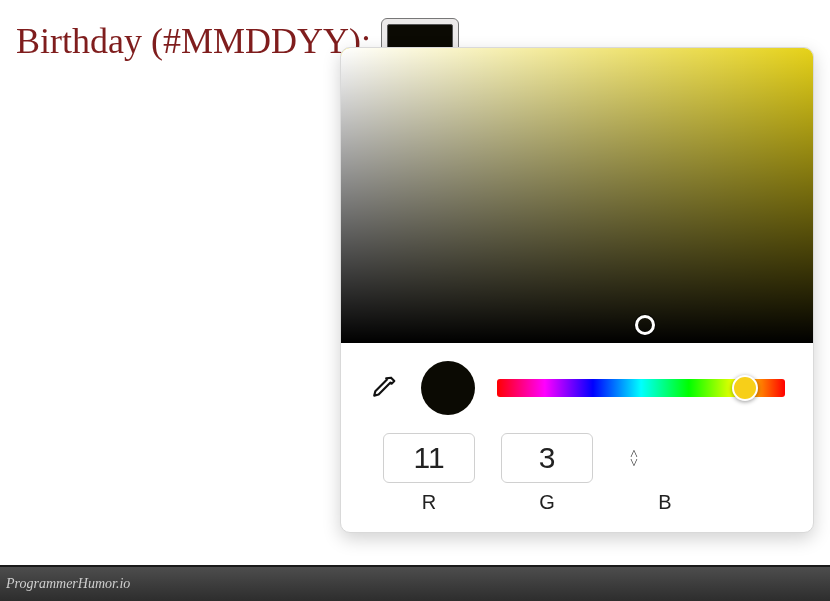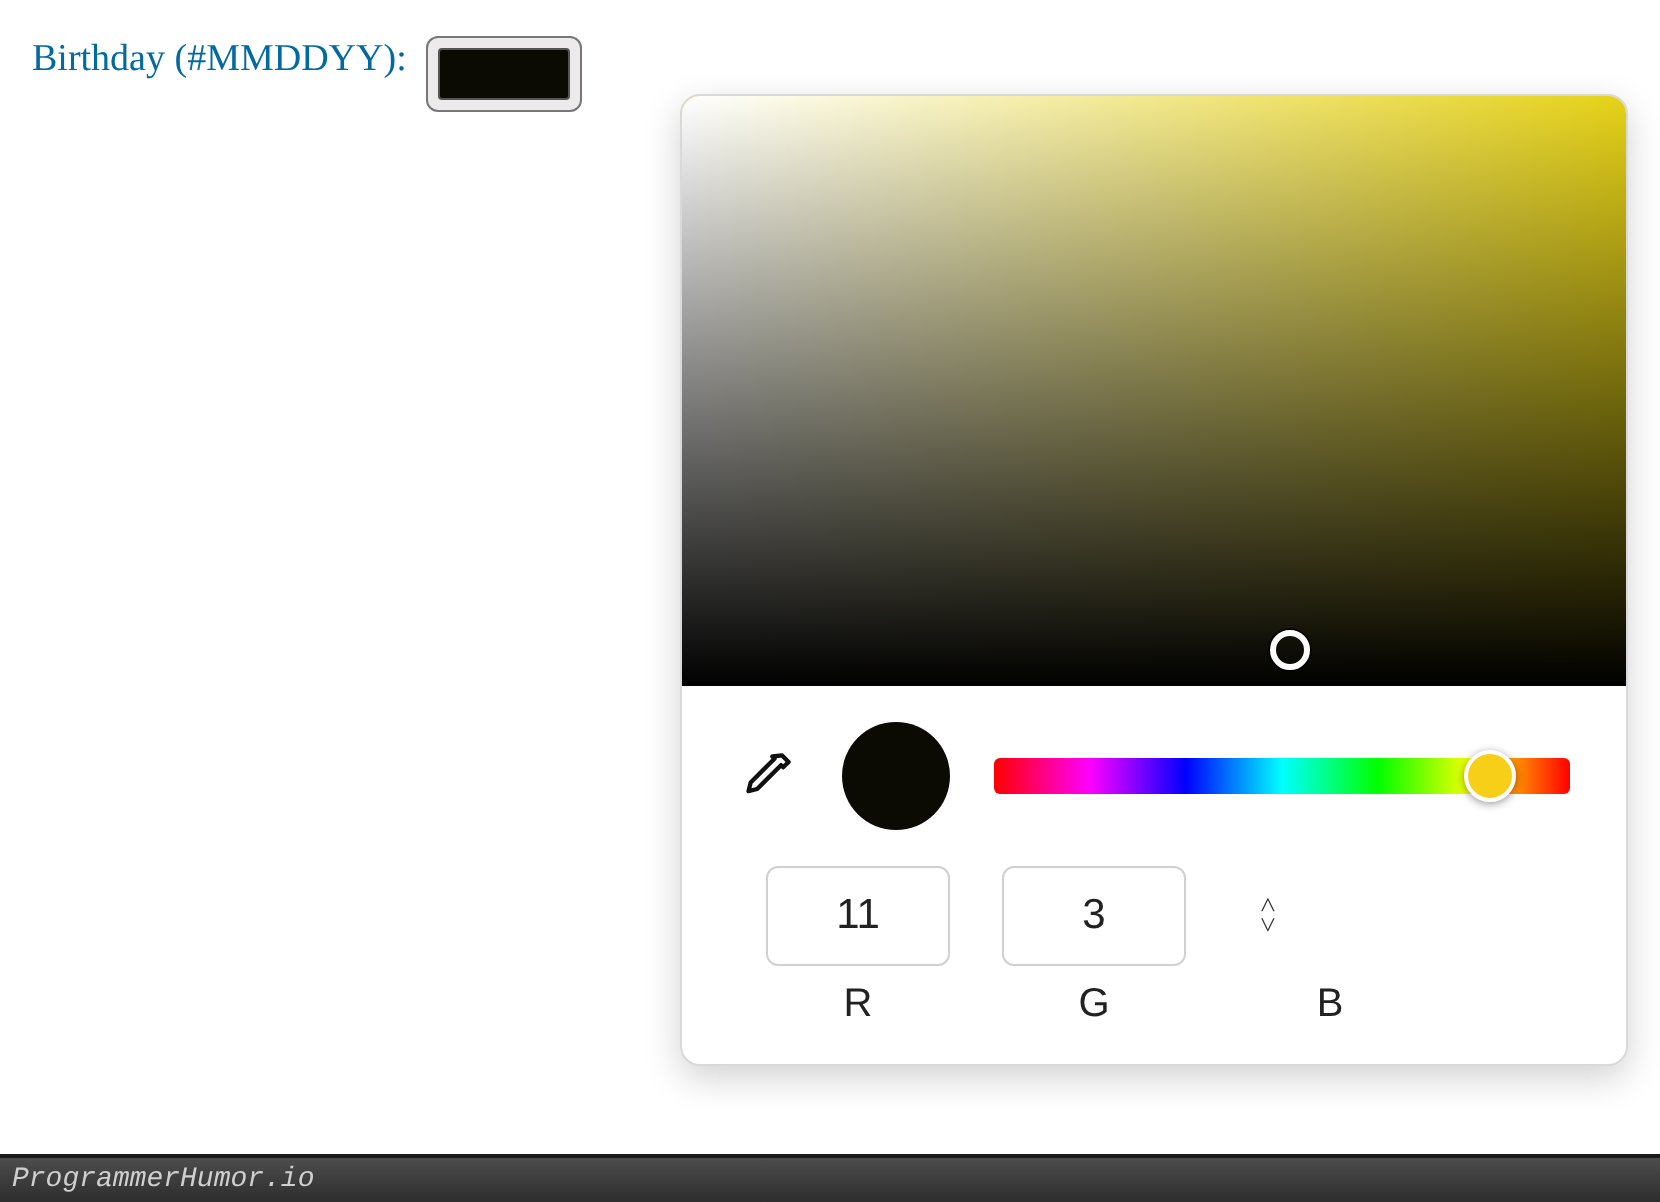--- a/index.html
+++ b/index.html
@@ -11,22 +11,22 @@
       position: relative;
       overflow: hidden;
     }
     .container {
       padding: 18px 16px;
       display: flex;
       align-items: flex-start;
       gap: 10px;
     }
     .label {
-      font-size: 19px;
-      color: #0369a1;
+      font-size: 36px;
+      color: #7f1d1d;
       line-height: 1.3;
       font-family: Georgia, serif;
     }
     .color-swatch-button {
       width: 78px;
       height: 38px;
       border: 1px solid #777;
       border-radius: 6px;
       background: #eceaea;
       padding: 5px;
@@ -131,21 +131,21 @@
       flex-direction: column;
       align-items: center;
       width: 92px;
     }
     .channel-input {
       width: 92px;
       height: 50px;
       border: 1px solid #d0d0d0;
       border-radius: 6px;
       text-align: center;
-      font-size: 21px;
+      font-size: 30px;
       font-family: Arial, sans-serif;
       color: #222;
       outline: none;
     }
     .channel-labels {
       display: flex;
       padding: 0 28px 18px 42px;
       gap: 26px;
       align-items: center;
     }
@@ -167,24 +167,24 @@
       color: #333;
       gap: 1px;
     }
     .mode-toggle .up::before { content: "˄"; font-size: 14px; }
     .mode-toggle .down::before { content: "˅"; font-size: 14px; }
     .footer {
       position: absolute;
       left: 0;
       bottom: 0;
       width: 100%;
-      height: 24px;
+      height: 36px;
       background: linear-gradient(to bottom, #4d4d4d 0%, #2d2d2d 100%);
       color: #cfcfcf;
-      font-family: Liberation Mono, monospace;
+      font-family: Liberation Serif, serif;
       font-style: italic;
       font-size: 14px;
       display: flex;
       align-items: center;
       padding-left: 6px;
       border-top: 2px solid #1a1a1a;
       margin-top: 29px;
     }
   </style>
 </head>

